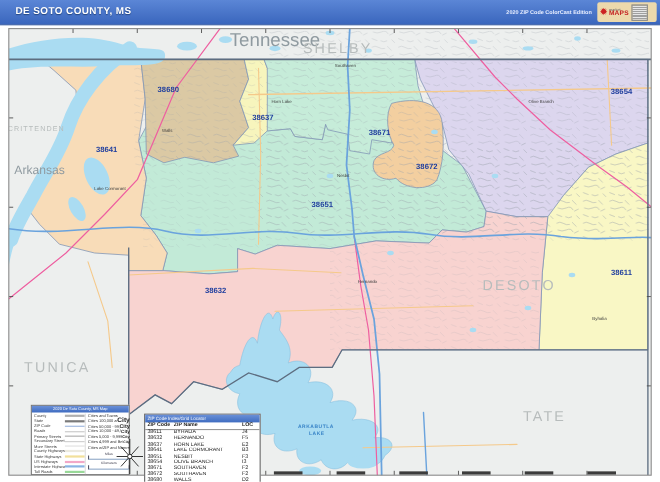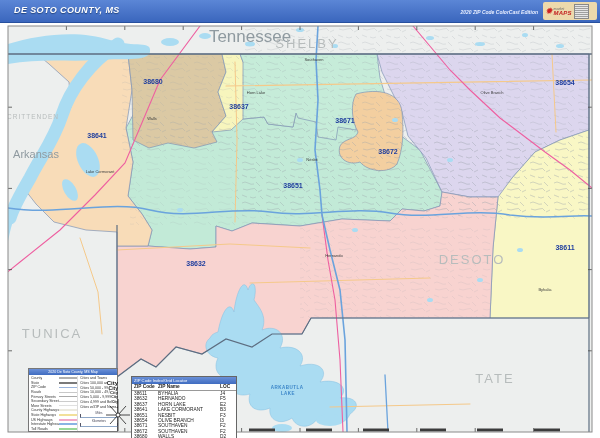--- a/index.html
+++ b/index.html
@@ -1,19 +1,19 @@
 <!DOCTYPE html>
 <html><head>
 <meta charset="utf-8">
 <style>
   html,body{margin:0;padding:0;background:#ffffff;}
   body{width:600px;height:438px;position:relative;font-family:"Liberation Sans",sans-serif;overflow:hidden;}
   
   .titlebar{position:absolute;left:0;top:0;width:600px;height:22px;
-    background:linear-gradient(#5b86d6,#3a66bd);border-bottom:1px solid #27509e;font-style:italic;}
+    background:linear-gradient(#5b86d6,#3a66bd);border-bottom:1px solid #27509e;}
   .titlebar .maintitle{position:absolute;left:14px;top:5px;font-size:9px;font-weight:bold;
     color:#fff;letter-spacing:.4px;text-shadow:0 1px 1px #24457e;}
   .titlebar .edition{position:absolute;right:62px;top:9px;font-size:5px;color:#e8eeff;font-weight:bold;}
   .logo{position:absolute;right:3px;top:2px;width:54px;height:18px;background:#ecd9ac;border-radius:2px;
     display:flex;align-items:center;justify-content:flex-start;padding:0 2px;box-sizing:border-box;}
   .logo .burst{color:#cc2222;font-size:9px;line-height:9px;margin-right:1px;}
   .logo .ltxt{display:flex;flex-direction:column;line-height:4px;}
   .logo .l1{font-size:3.5px;color:#666;}
   .logo .l2{font-size:6px;font-weight:bold;color:#c32222;letter-spacing:.2px;}
   .logo .stamp{margin-left:2px;width:13px;height:13px;background:

